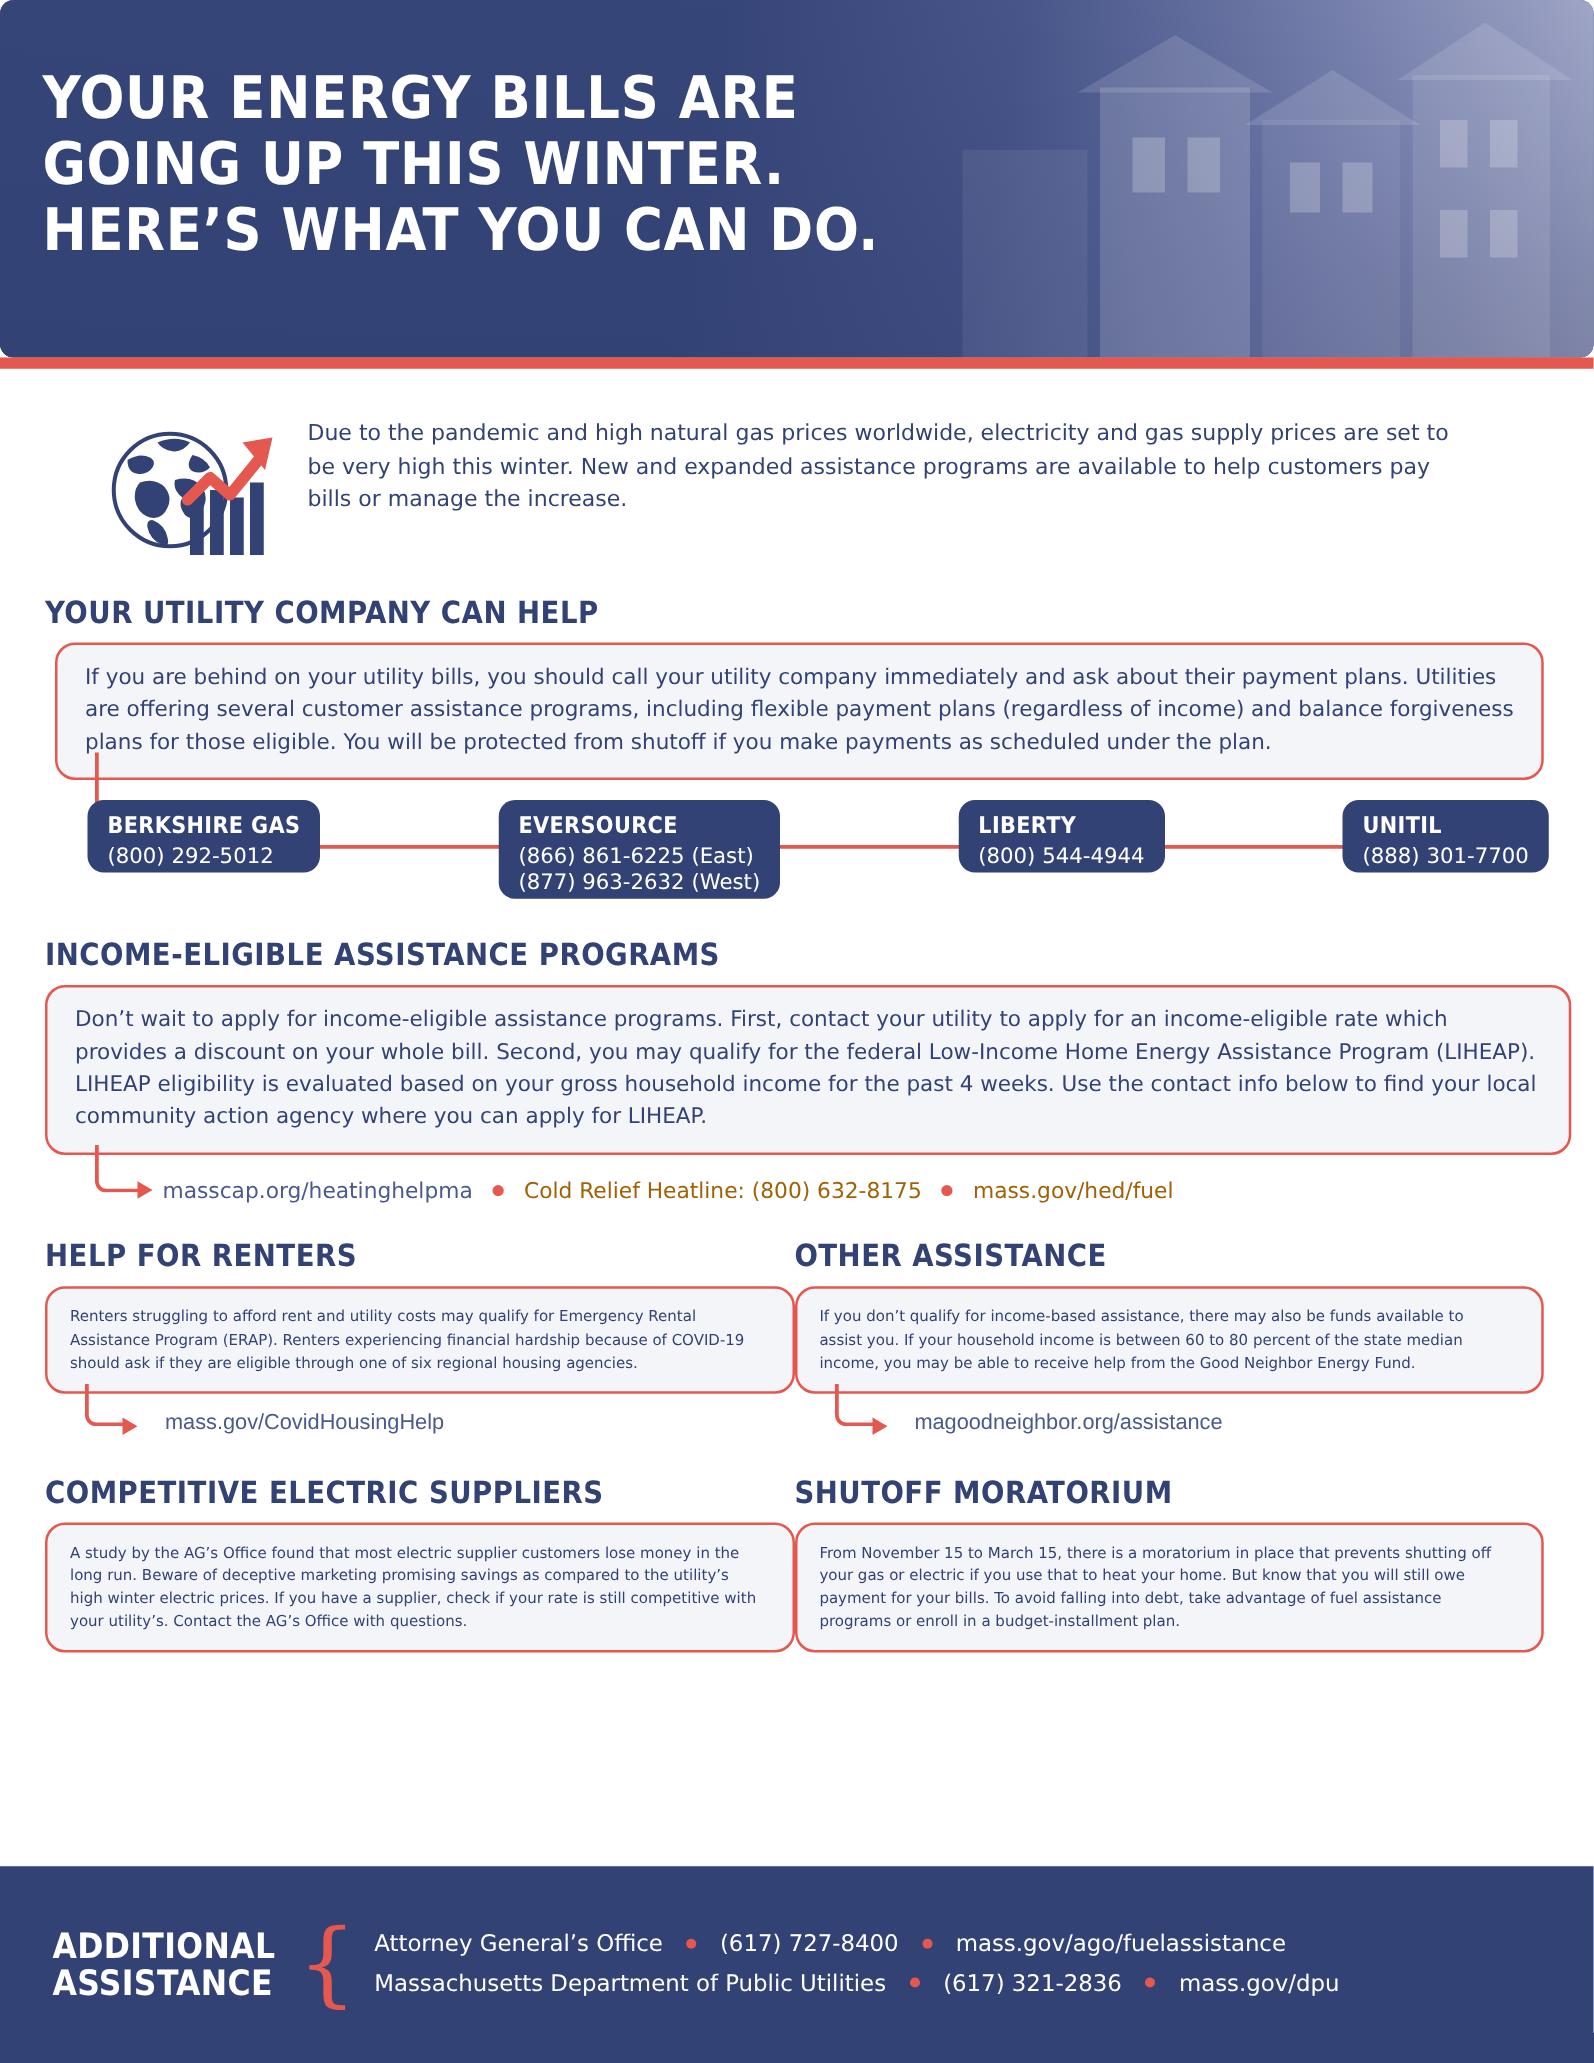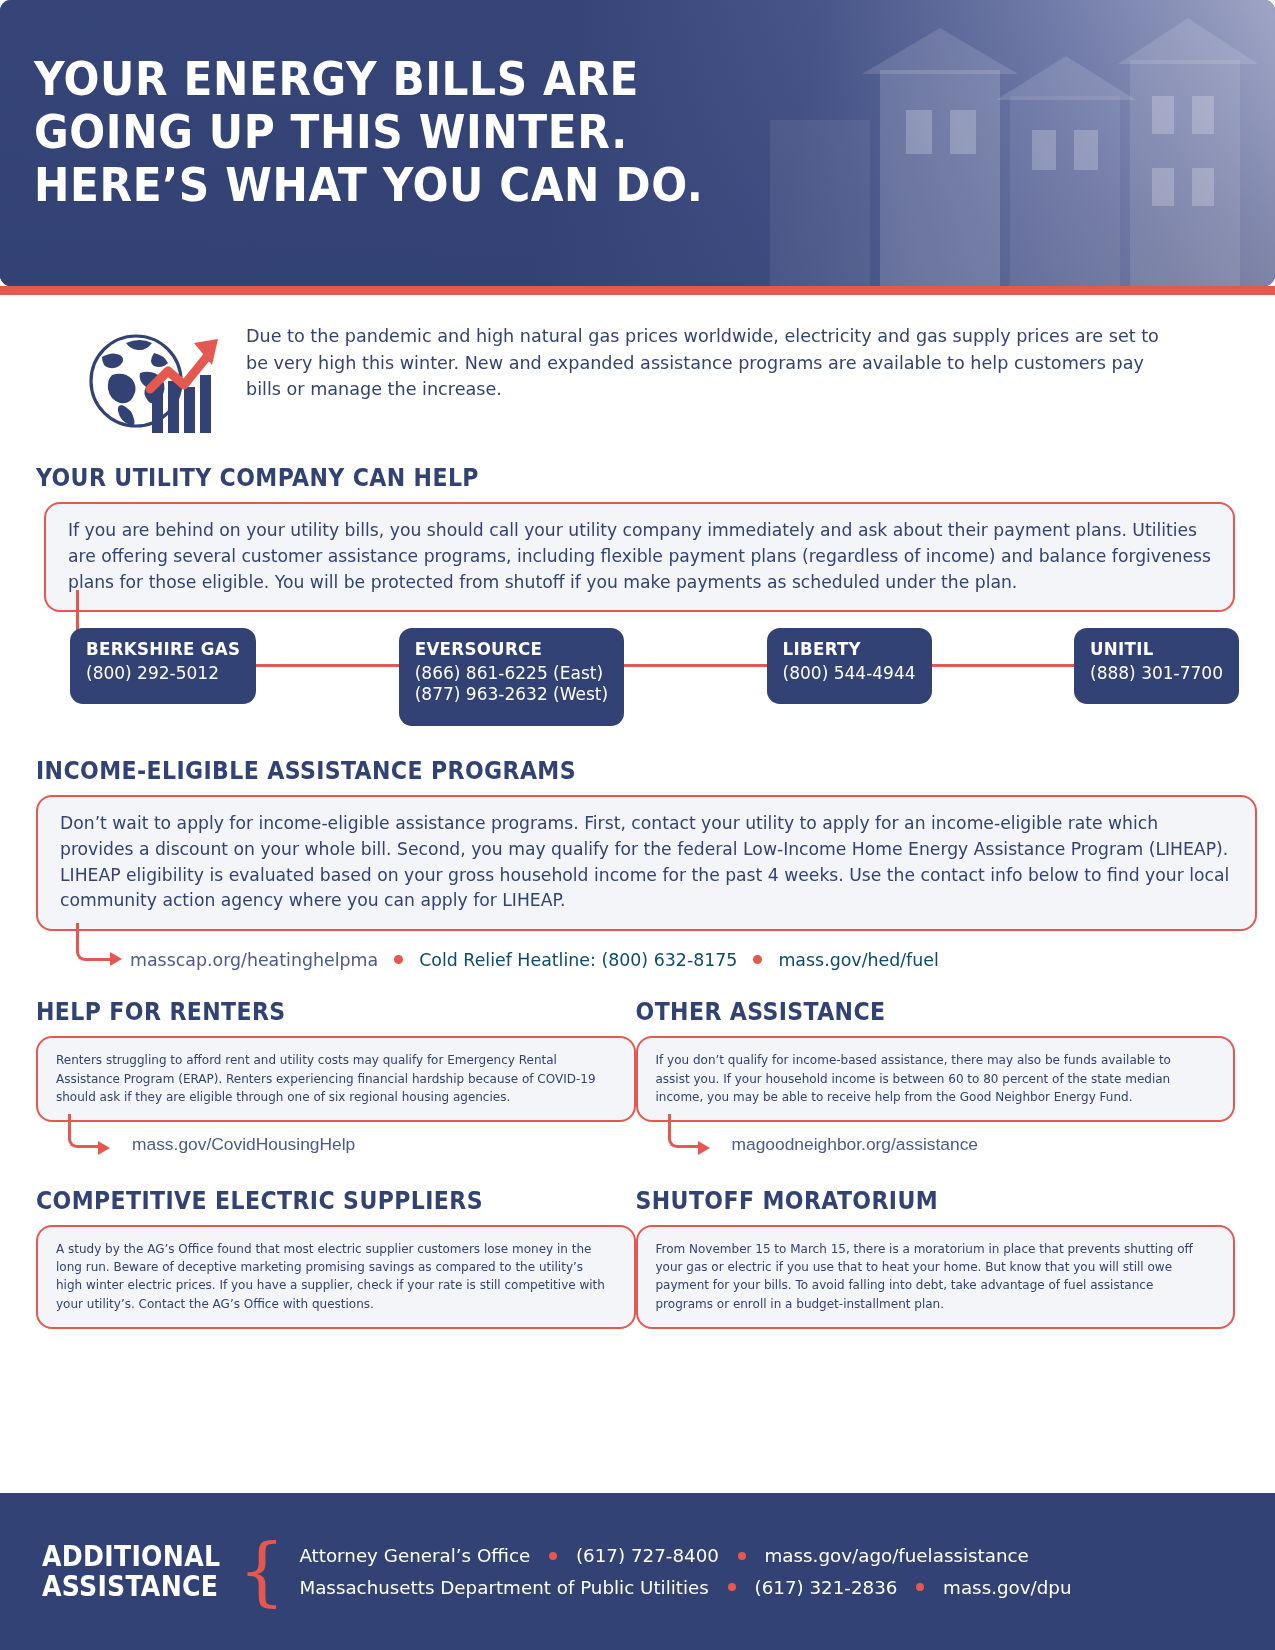--- a/index.html
+++ b/index.html
@@ -56,21 +56,21 @@
     width: 1275px; height: 9px;
     background: #e4584f;
   }
 
   
   .content { position: absolute; left: 0; top: 295px; width: 1275px; }
 
   
   .intro {
     display: flex; align-items: flex-start;
-    padding: 28px 48px 0 88px;
+    padding: 39px 48px 0 88px;
   }
   .globe-wrap { width: 142px; flex: 0 0 142px; padding-top: 4px; }
   .intro-text {
     margin-left: 16px;
     color: #334275;
     font-size: 17.6px;
     line-height: 1.52;
     font-family: "DejaVu Sans", sans-serif;
     max-width: 930px;
   }
@@ -116,21 +116,21 @@
     position: absolute;
     left: 76px; top: -38px;
     width: 3px; height: 77px;
     background: #e4584f; z-index: 0;
   }
   .util-box {
     position: relative; z-index: 1;
     background: #334275;
     color: #ffffff;
     border-radius: 13px;
-    padding: 10px 16px 20px 16px;
+    padding: 10px 16px 1px 16px;
     min-height: 58px;
   }
   .util-name {
     font-weight: 900;
     font-size: 18.5px;
     letter-spacing: 0.3px;
     text-transform: uppercase;
     font-family: "DejaVu Sans", sans-serif;
     font-stretch: condensed;
     line-height: 1.2;
@@ -174,21 +174,21 @@
     font-family: "DejaVu Sans", sans-serif;
   }
   .dot {
     display: inline-block;
     width: 9px; height: 9px; border-radius: 50%;
     background: #e4584f;
     margin: 0 16px 2px 16px;
     vertical-align: middle;
   }
   .link-extra {
-    color: #0c4a6e;
+    color: #a16207;
     font-size: 17.4px;
     font-family: "DejaVu Sans", sans-serif;
   }
 
   
   .cols { display: flex; padding: 0 40px 0 36px; }
   .col { flex: 1 1 0; min-width: 0; }
   .col .card { font-size: 12px; line-height: 1.52; padding: 13px 28px 14px 18px; }
   .col-link-row {
     position: relative; height: 40px; margin-top: 6px; padding-left: 40px;

